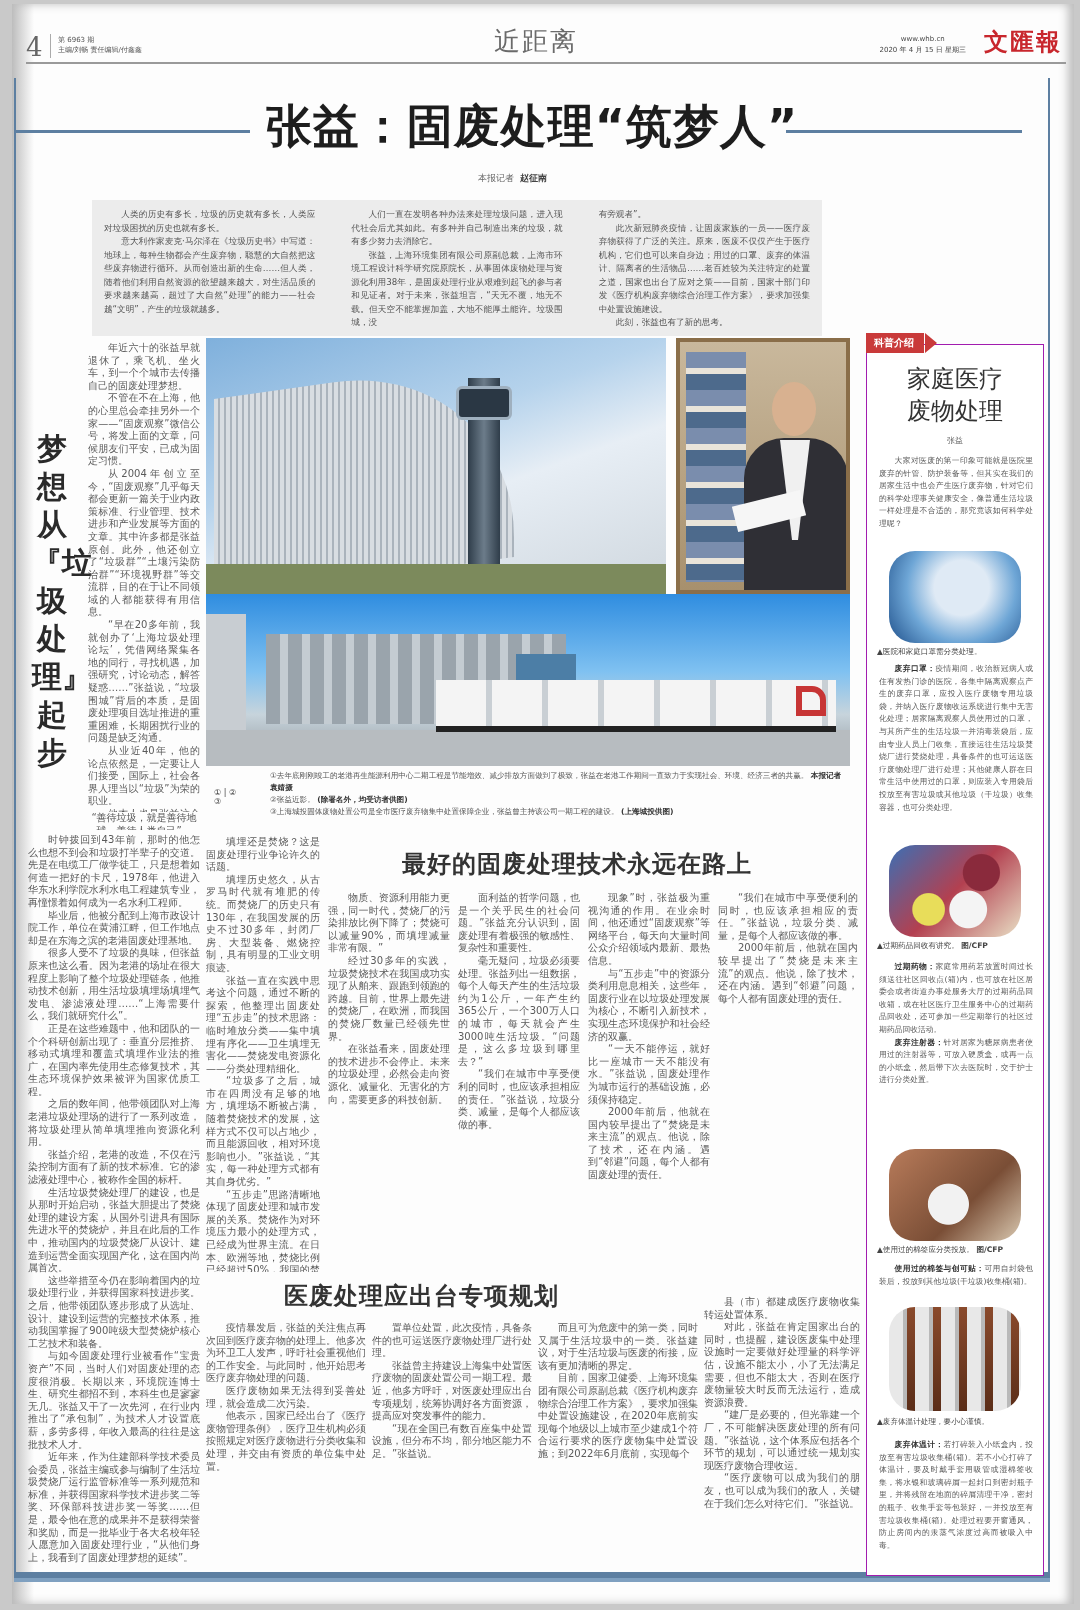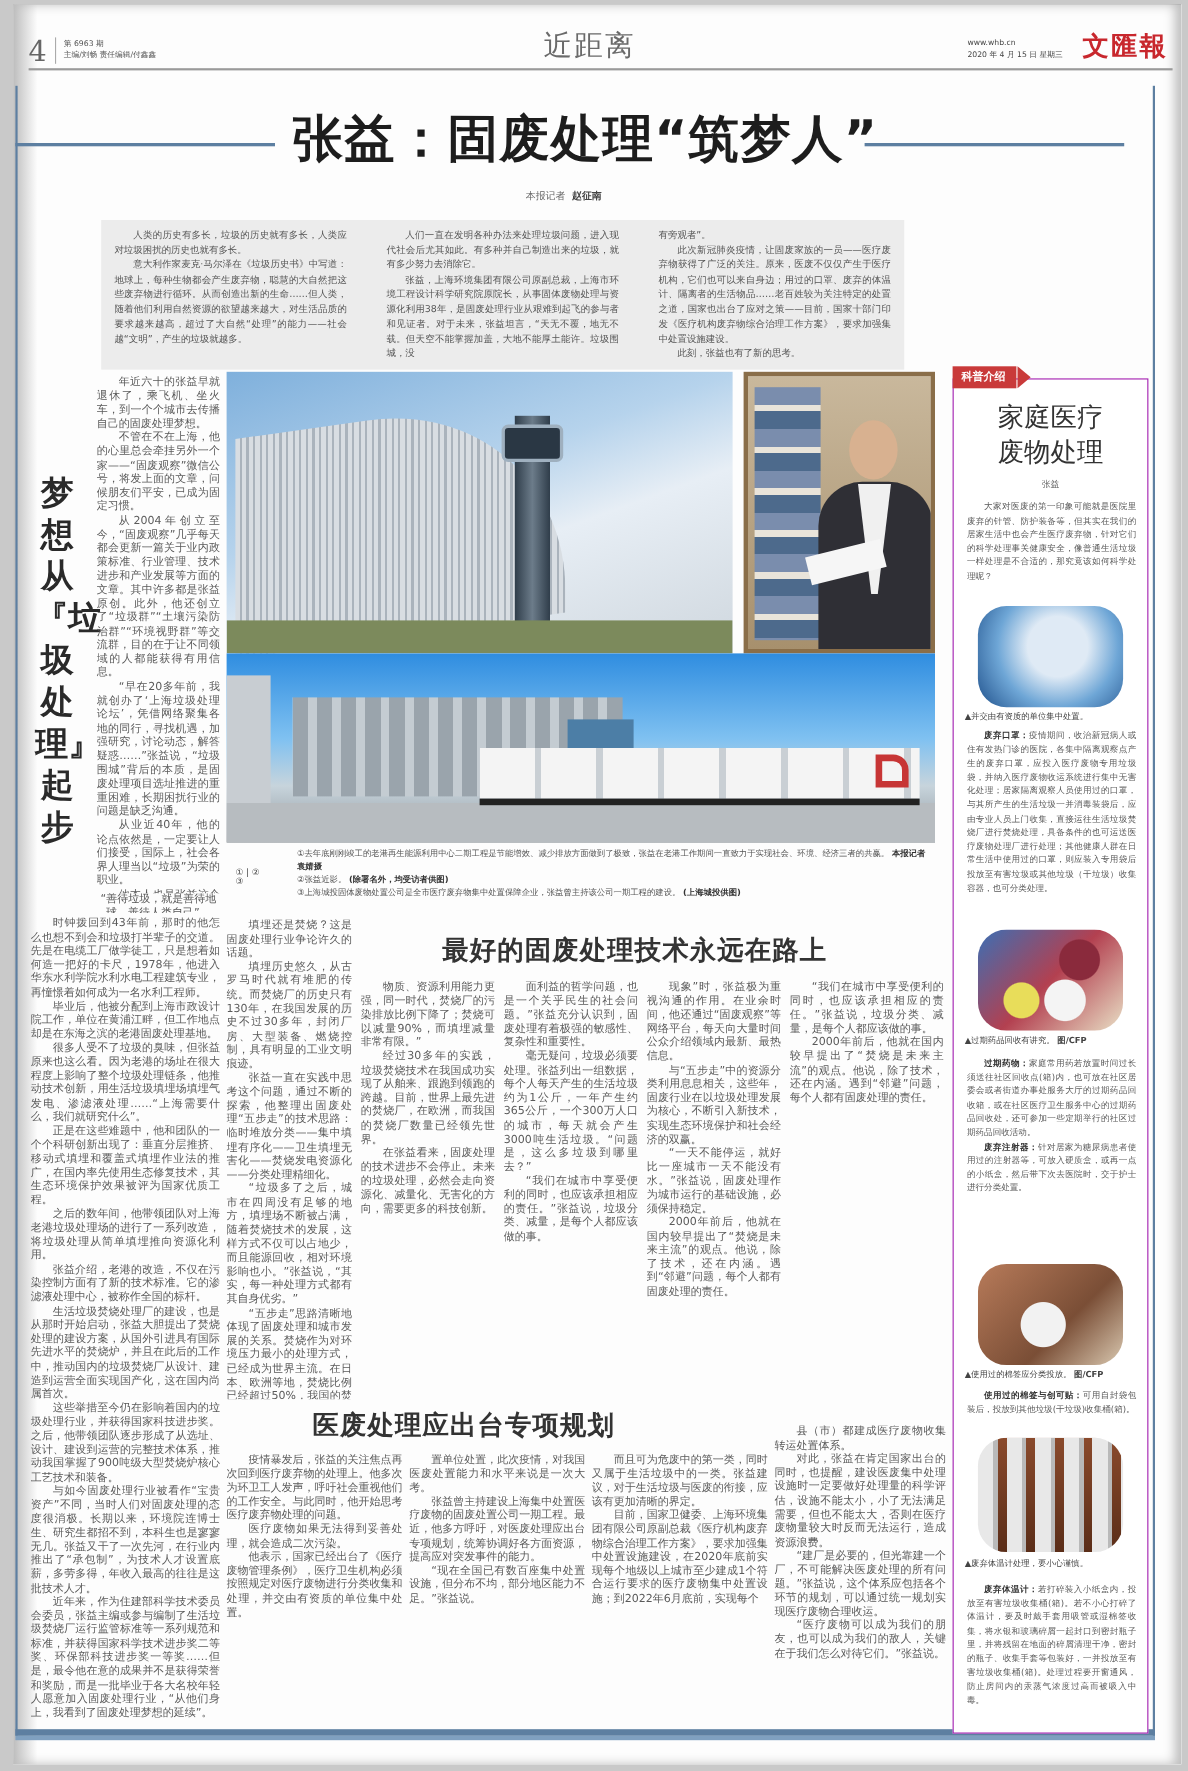--- a/index.html
+++ b/index.html
@@ -7,21 +7,21 @@
   body { font-family: "DejaVu Sans", "Liberation Sans", sans-serif; color: #3a3a3a; position: relative; }
   .page { position: absolute; left: 12px; top: 4px; width: 1062px; height: 1600px; background: #fdfdfd; box-shadow: -6px 0 10px rgba(0,0,0,0.25) inset; }
   .edge-shadow { position: absolute; left: 0; top: 0; width: 22px; height: 100%; background: linear-gradient(to right, #bdbdbd, rgba(255,255,255,0)); }
 
   
   .masthead { position: absolute; left: 14px; top: 14px; width: 1040px; height: 46px; border-bottom: 2px solid #9a9a9a; }
   .pg-num { position: absolute; left: 0; top: 14px; font-family: "DejaVu Serif", serif; font-size: 26px; color: #666; }
   .pg-sep { position: absolute; left: 24px; top: 16px; width: 1px; height: 24px; background: #aaa; }
   .pg-meta { position: absolute; left: 32px; top: 17px; font-size: 7px; line-height: 10px; color: #555; }
   .section-name { position: absolute; left: 468px; top: 6px; font-size: 26px; color: #6a6a6a; letter-spacing: 2px; }
-  .site-meta { position: absolute; right: 100px; top: 16px; font-size: 7px; line-height: 11px; color: #444; text-align: left; }
+  .site-meta { position: absolute; right: 100px; top: 16px; font-size: 7px; line-height: 11px; color: #444; text-align: center; }
   .paper-logo { position: absolute; right: 4px; top: 8px; font-family: "DejaVu Serif", serif; font-size: 24px; font-weight: bold; color: #c8272d; letter-spacing: 2px; }
 
   
   .frame { position: absolute; left: 14px; top: 78px; width: 1036px; height: 1500px; border-left: 2px solid #5d7fa1; border-right: 2px solid #5d7fa1; border-bottom: 6px solid #5d7fa1; }
   .title-row { position: absolute; left: 14px; top: 96px; width: 1008px; height: 70px; }
   .title-line { position: absolute; top: 34px; height: 3px; background: #5d7fa1; }
   .title-line.l { left: 0; width: 236px; }
   .title-line.r { right: 0; width: 236px; }
   .main-title { position: absolute; left: 244px; top: 0; width: 548px; text-align: center; font-size: 46px; font-weight: bold; color: #1d1d1d; letter-spacing: 1px; }
   .byline { position: absolute; left: 478px; top: 172px; font-size: 9px; color: #666; }
@@ -222,21 +222,21 @@
   <p>2000年前后，他就在国内较早提出了“焚烧是未来主流”的观点。他说，除了技术，还在内涵。遇到“邻避”问题，每个人都有固废处理的责任。</p>
 </div>
 
 <div class="sub-head" style="left:284px; top:1280px;">医废处理应出台专项规划</div>
 <div class="txt" style="left:206px; top:1322px; width:160px; height:252px;">
   <p>疫情暴发后，张益的关注焦点再次回到医疗废弃物的处理上。他多次为环卫工人发声，呼吁社会重视他们的工作安全。与此同时，他开始思考医疗废弃物处理的问题。</p>
   <p>医疗废物如果无法得到妥善处理，就会造成二次污染。</p>
   <p>他表示，国家已经出台了《医疗废物管理条例》，医疗卫生机构必须按照规定对医疗废物进行分类收集和处理，并交由有资质的单位集中处置。</p>
 </div>
 <div class="txt" style="left:372px; top:1322px; width:160px; height:252px;">
-  <p>置单位处置，此次疫情，对我国医废处置能力和水平来说是一次大考。</p>
+  <p>置单位处置，此次疫情，具备条件的也可运送医疗废物处理厂进行处理。</p>
   <p>张益曾主持建设上海集中处置医疗废物的固废处置公司一期工程。最近，他多方呼吁，对医废处理应出台专项规划，统筹协调好各方面资源，提高应对突发事件的能力。</p>
   <p>“现在全国已有数百座集中处置设施，但分布不均，部分地区能力不足。”张益说。</p>
 </div>
 <div class="txt" style="left:538px; top:1322px; width:160px; height:252px;">
   <p>而且可为危废中的第一类，同时又属于生活垃圾中的一类。张益建议，对于生活垃圾与医废的衔接，应该有更加清晰的界定。</p>
   <p>目前，国家卫健委、上海环境集团有限公司原副总裁《医疗机构废弃物综合治理工作方案》，要求加强集中处置设施建设，在2020年底前实现每个地级以上城市至少建成1个符合运行要求的医疗废物集中处置设施；到2022年6月底前，实现每个</p>
 </div>
 <div class="txt" style="left:704px; top:1296px; width:156px; height:278px;">
   <p>县（市）都建成医疗废物收集转运处置体系。</p>
   <p>对此，张益在肯定国家出台的同时，也提醒，建设医废集中处理设施时一定要做好处理量的科学评估，设施不能太小，小了无法满足需要，但也不能太大，否则在医疗废物量较大时反而无法运行，造成资源浪费。</p>
@@ -249,21 +249,21 @@
   <div class="tag-arrow"></div>
   <div class="sb-title">
     <div>家庭医疗</div>
     <div>废物处理</div>
   </div>
   <div class="sb-author">张益</div>
   <div class="sb-txt" style="top:110px; height:90px; overflow:hidden;">
     <p>大家对医废的第一印象可能就是医院里废弃的针管、防护装备等，但其实在我们的居家生活中也会产生医疗废弃物，针对它们的科学处理事关健康安全，像普通生活垃圾一样处理是不合适的，那究竟该如何科学处理呢？</p>
   </div>
   <div class="sb-img img1" style="top:206px;"></div>
-  <div class="sb-cap" style="top:302px;">▲并交由有资质的单位集中处置。</div>
+  <div class="sb-cap" style="top:302px;">▲医院和家庭口罩需分类处理。</div>
   <div class="sb-txt" style="top:318px; height:178px; overflow:hidden;">
     <p><b>废弃口罩：</b><span>疫情期间，收治新冠病人或住有发热门诊的医院，各集中隔离观察点产生的废弃口罩，应投入医疗废物专用垃圾袋，并纳入医疗废物收运系统进行集中无害化处理；居家隔离观察人员使用过的口罩，与其所产生的生活垃圾一并消毒装袋后，应由专业人员上门收集，直接运往生活垃圾焚烧厂进行焚烧处理，具备条件的也可运送医疗废物处理厂进行处理；其他健康人群在日常生活中使用过的口罩，则应装入专用袋后投放至有害垃圾或其他垃圾（干垃圾）收集容器，也可分类处理。</span></p>
   </div>
   <div class="sb-img img2" style="top:500px;"></div>
   <div class="sb-cap" style="top:596px;"><span>▲过期药品回收有讲究。</span> <b>图/CFP</b></div>
   <div class="sb-txt" style="top:616px; height:186px; overflow:hidden;">
     <p><b>过期药物：</b><span>家庭常用药若放置时间过长须送往社区回收点(箱)内，也可放在社区居委会或者街道办事处服务大厅的过期药品回收箱，或在社区医疗卫生服务中心的过期药品回收处，还可参加一些定期举行的社区过期药品回收活动。</span></p>
     <p><b>废弃注射器：</b><span>针对居家为糖尿病患者使用过的注射器等，可放入硬质盒，或再一点的小纸盒，然后带下次去医院时，交于护士进行分类处置。</span></p>
   </div>
   <div class="sb-img img3" style="top:804px;"></div>

